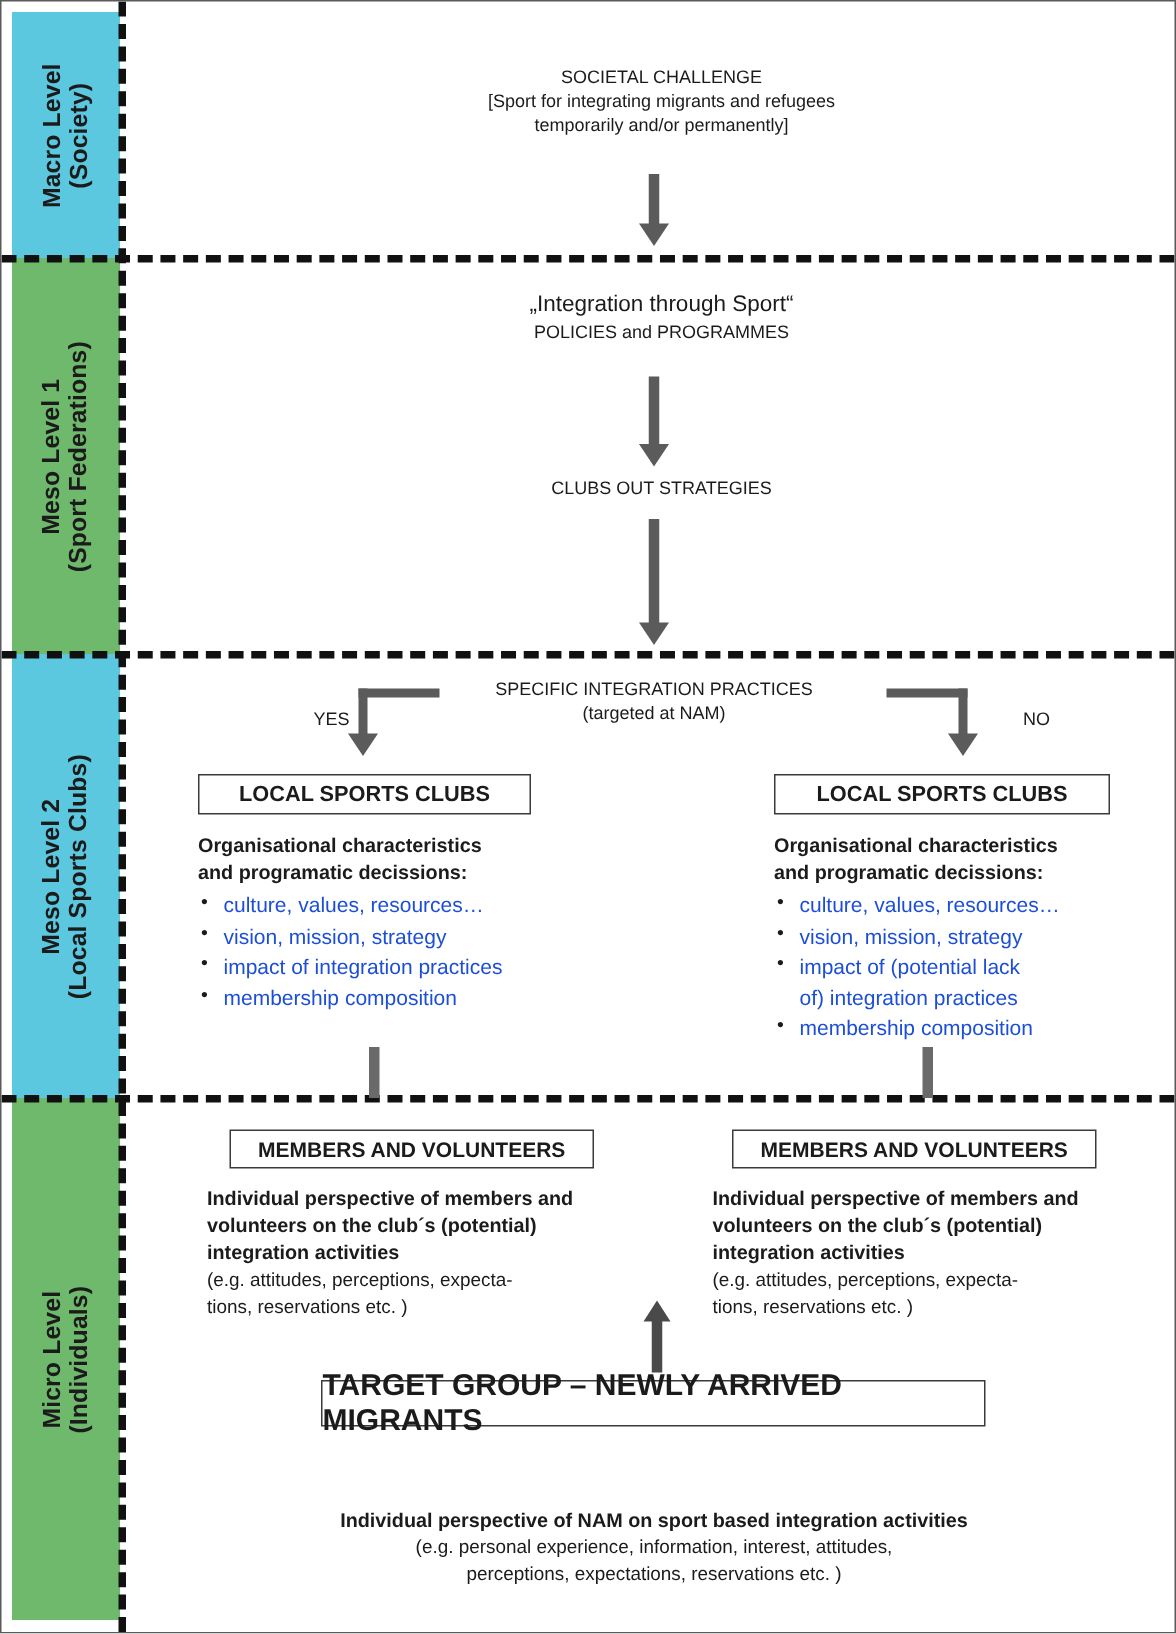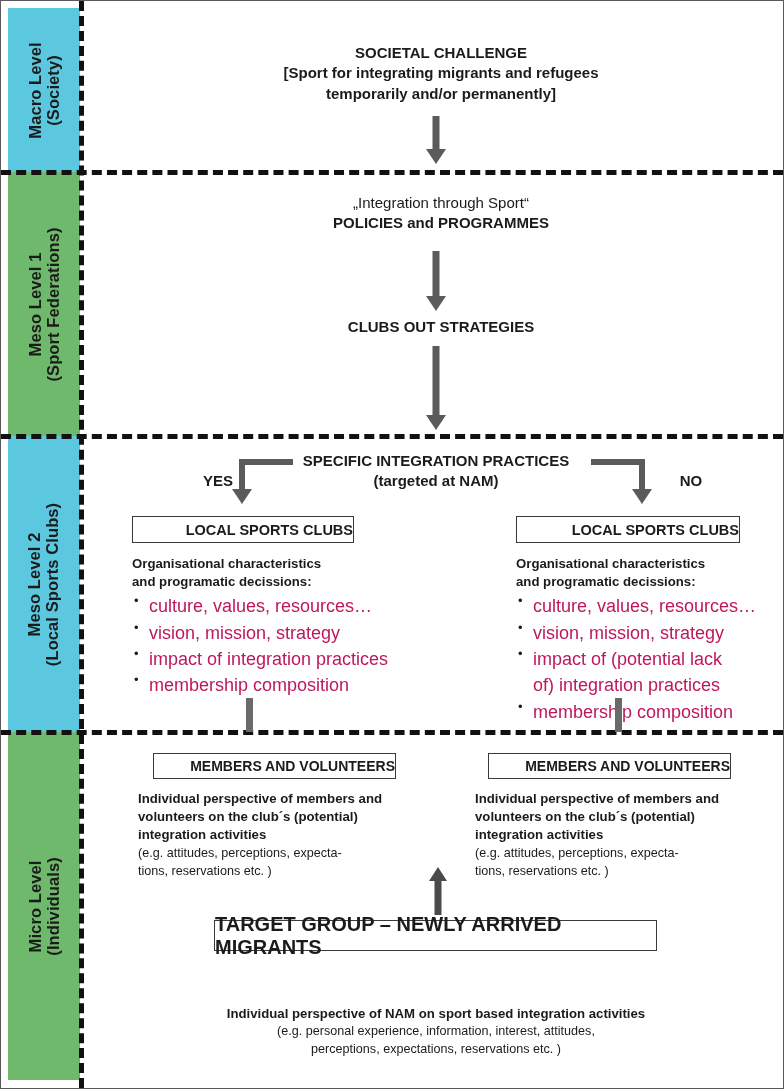--- a/index.html
+++ b/index.html
@@ -38,31 +38,31 @@
   .vdash{
     position:absolute;top:0;bottom:0;width:0;
     border-left:5px dashed #111111;
   }
 
   
   .tblock{position:absolute;color:#1b1b1b;}
   .ctr{text-align:center;}
   .b{font-weight:bold;}
 
-  .title-lg{font-size:15px;font-weight:bold;line-height:1.35;}
+  .title-lg{font-size:12px;font-weight:normal;line-height:1.35;}
   .title-md{font-size:15px;line-height:1.35;}
   .body-sm{font-size:13.2px;line-height:1.38;}
   .body-xs{font-size:12.6px;line-height:1.42;}
 
   
   .box{
     position:absolute;
     border:1.6px solid #3a3a3a;
     background:#ffffff;
-    display:flex;align-items:center;justify-content:flex-end;
+    display:flex;align-items:center;justify-content:center;
     font-weight:bold;
     color:#1b1b1b;
     box-sizing:border-box;
   }
 
   
   .arrow-down{position:absolute;}
   .arrow-down .shaft{
     position:absolute;left:50%;top:0;transform:translateX(-50%);
     width:7px;background:#5b5b5b;
@@ -99,23 +99,23 @@
   }
 
   
   .connector{position:absolute;width:7px;background:#6a6a6a;}
 
   
   .blist{list-style:none;margin:0;padding:0;}
   .blist li{
     position:relative;
     padding-left:17px;
-    font-size:18px;
+    font-size:14px;
     line-height:1.46;
-    color:#be185d;
+    color:#1d4ed8;
   }
   .blist li::before{
     content:"\2022";
     position:absolute;left:2px;top:-1px;
     font-size:13px;
     color:#1b1b1b;
   }
   .blist li.cont{padding-left:17px;}
   .blist li.cont::before{content:"";}
 </style>

